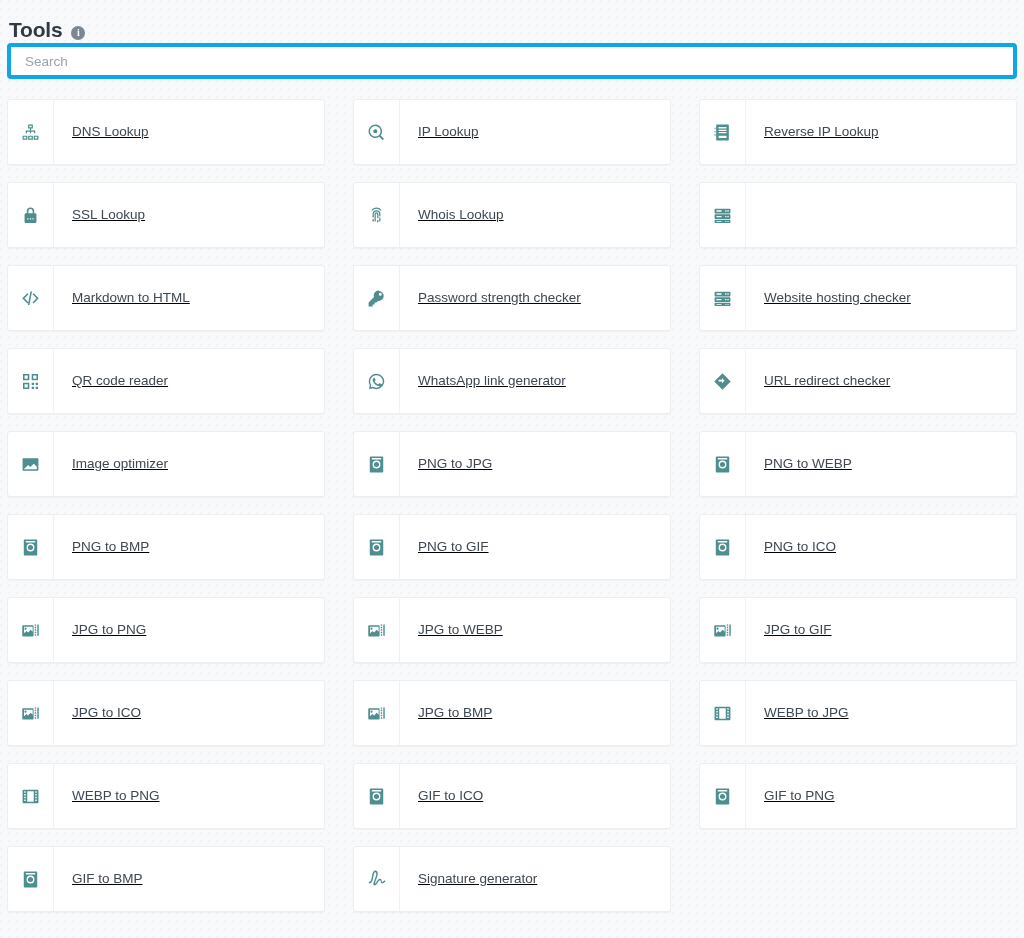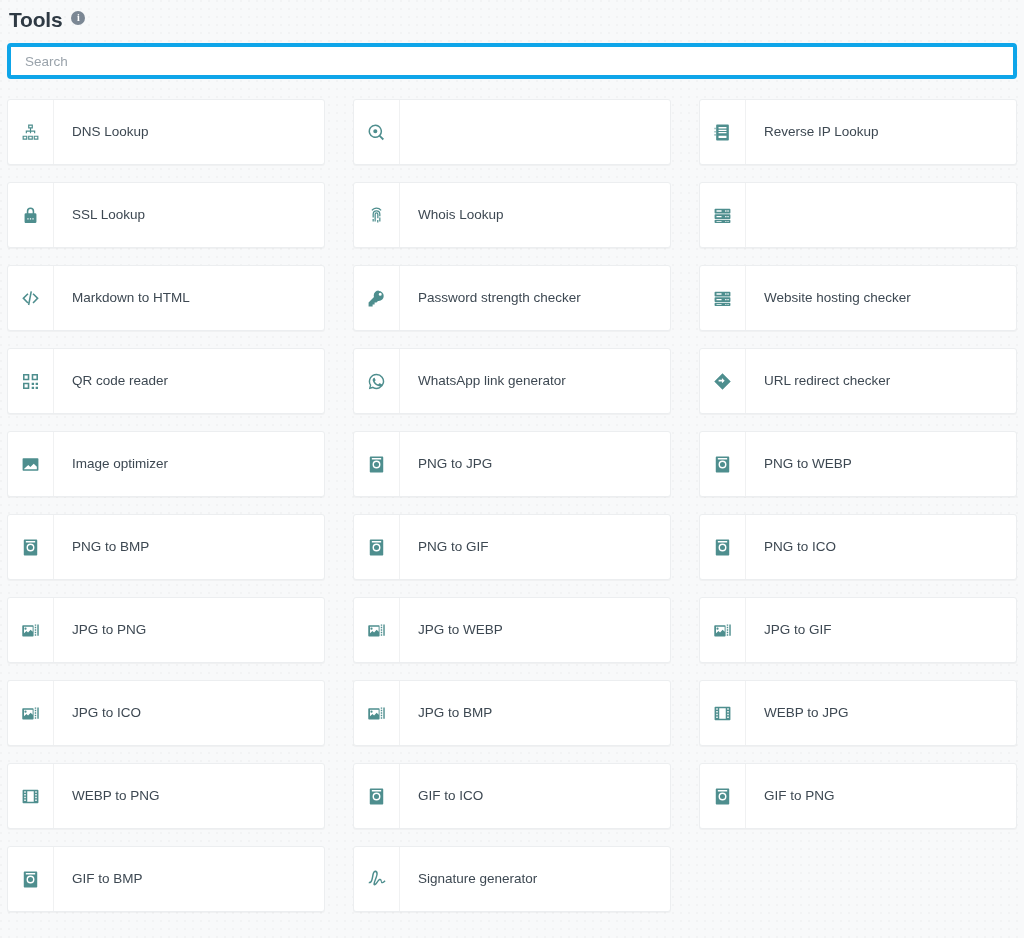--- a/index.html
+++ b/index.html
@@ -21,21 +21,21 @@
   }
 
   .page {
     width: 1024px;
     padding: 0 7px;
   }
 
   
   .page-header {
     display: flex;
-    align-items: flex-start;
+    align-items: flex-end;
     gap: 9px;
     padding: 9px 2px 0 2px;
     height: 40px;
   }
   .page-title {
     font-size: 21px;
     font-weight: bold;
     color: #2f3a44;
     letter-spacing: -0.2px;
     line-height: 1;
@@ -106,20 +106,21 @@
     width: 19px;
     height: 19px;
     display: block;
     fill: #4e8e8e;
   }
   .tool-label-cell {
     flex: 1;
     display: flex;
     align-items: center;
     padding-left: 18px;
+    text-decoration: underline;
   }
   .tool-label {
     font-size: 13.5px;
     color: #3d4852;
     line-height: 1.2;
     white-space: nowrap;
   }
 </style>
 </head>
 <body>
@@ -145,20 +146,23 @@
         <div class="tool-label-cell">
           <span class="tool-label">DNS Lookup</span>
         </div>
       </div>
       <div class="tool-card">
         <div class="tool-icon-cell">
           <svg viewBox="0 0 24 24">
             <path d="M10.5 2a8.5 8.5 0 1 0 5.05 15.34l4.3 4.3 1.6-1.6-4.3-4.3A8.5 8.5 0 0 0 10.5 2zm0 1.8a6.7 6.7 0 1 1 0 13.4 6.7 6.7 0 0 1 0-13.4zm0 4.1a2.6 2.6 0 1 0 0 5.2 2.6 2.6 0 0 0 0-5.2z"></path>
           </svg>
         </div>
+        <div class="tool-label-cell">
+          <span class="tool-label">IP Lookup</span>
+        </div>
       </div>
       <div class="tool-card">
         <div class="tool-icon-cell">
           <svg viewBox="0 0 24 24">
             <path d="M5 2h14a1 1 0 0 1 1 1v18a1 1 0 0 1-1 1H5a1 1 0 0 1-1-1V3a1 1 0 0 1 1-1zm2 3v2h10V5H7zm0 3.5v1.5h10V8.5H7zm0 3v1.5h10v-1.5H7zm0 4.5v3h10v-3H7zM2 6h1.2v2H2V6zm0 4h1.2v2H2v-2zm0 4h1.2v2H2v-2z"></path>
           </svg>
         </div>
         <div class="tool-label-cell">
           <span class="tool-label">Reverse IP Lookup</span>
         </div>

